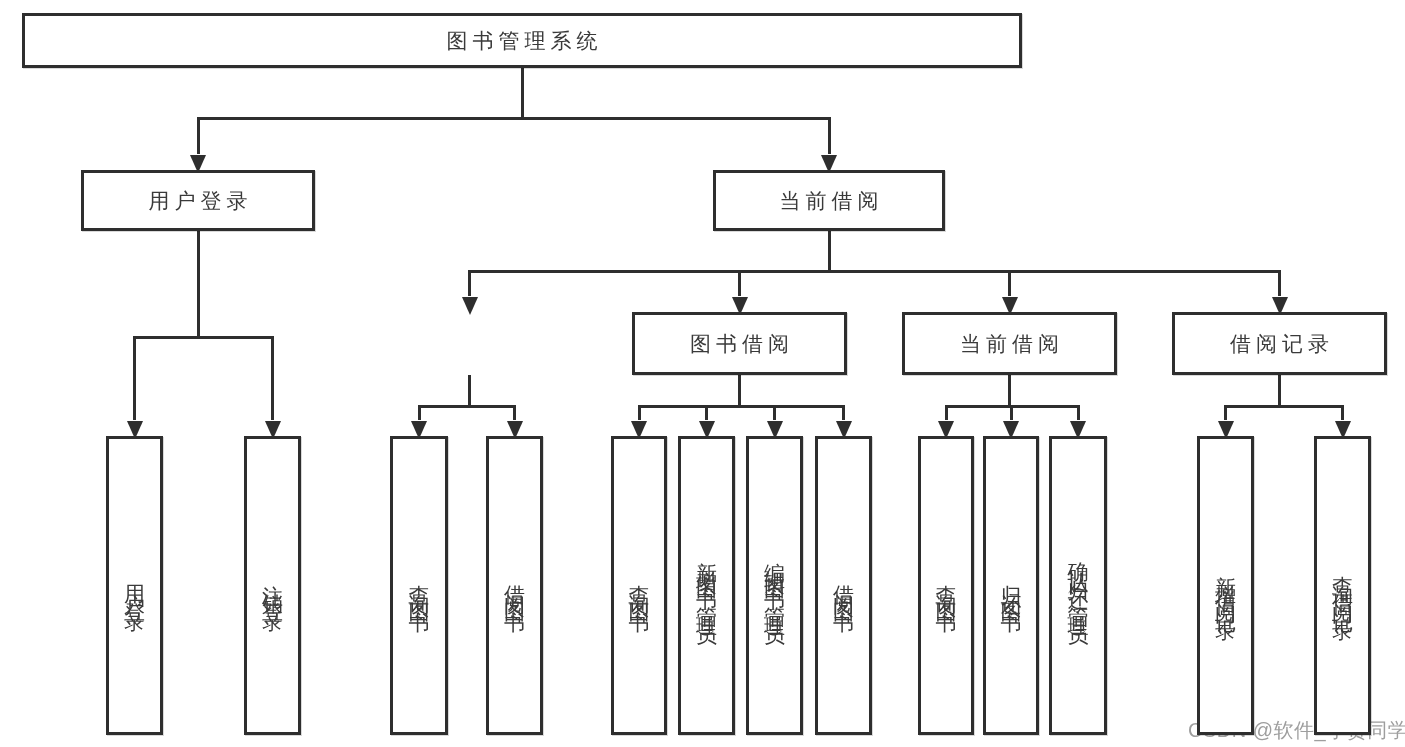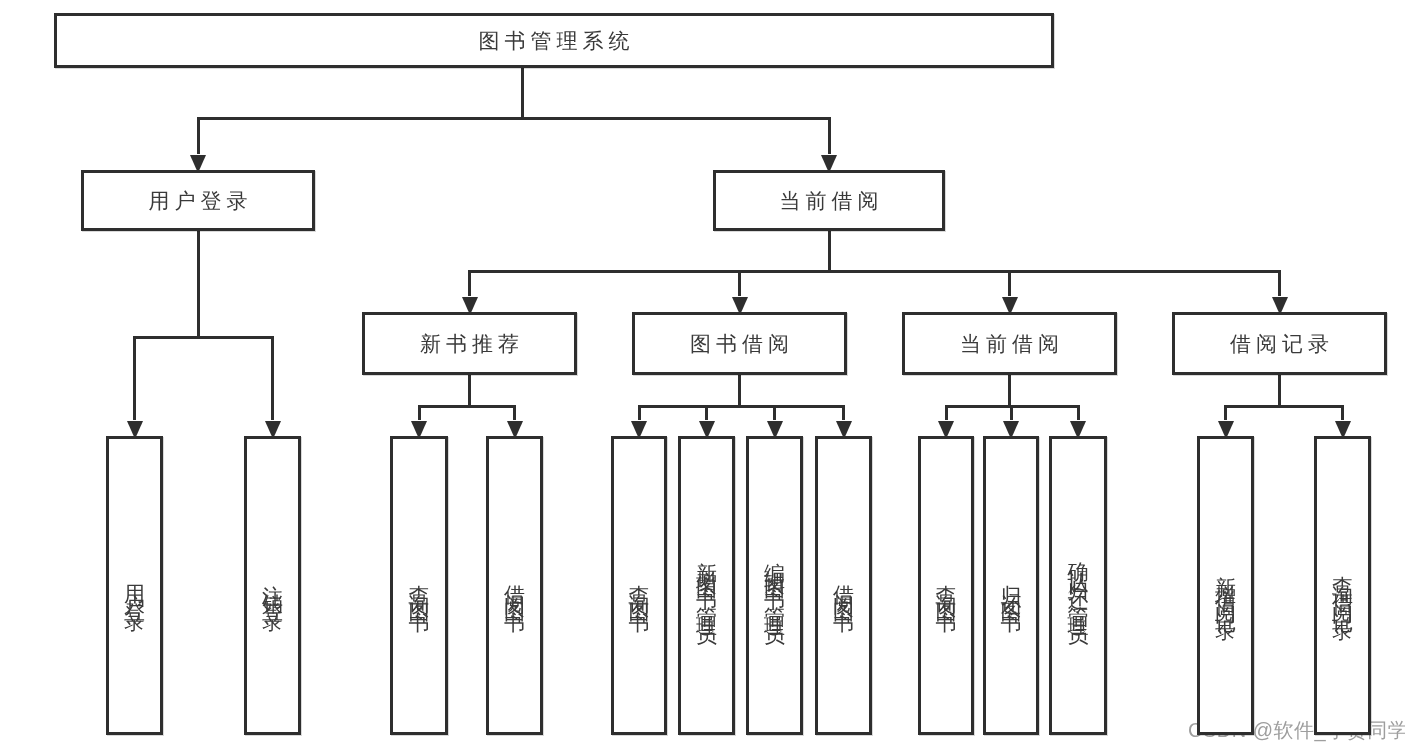--- a/index.html
+++ b/index.html
@@ -115,31 +115,28 @@
     <div class="cline" style="left: 1009.5px; top: 405px; width: 3px; height: 15px;"></div>
     <div class="arrow" style="left: 1003px; top: 421px;"></div>
     <div class="cline" style="left: 1076.5px; top: 405px; width: 3px; height: 15px;"></div>
     <div class="arrow" style="left: 1070px; top: 421px;"></div>
     <div class="cline" style="left: 1278px; top: 375px; width: 3px; height: 33px;"></div>
     <div class="cline" style="left: 1224px; top: 405px; width: 120px; height: 3px;"></div>
     <div class="cline" style="left: 1224px; top: 405px; width: 3px; height: 15px;"></div>
     <div class="arrow" style="left: 1217.5px; top: 421px;"></div>
     <div class="cline" style="left: 1341px; top: 405px; width: 3px; height: 15px;"></div>
     <div class="arrow" style="left: 1334.5px; top: 421px;"></div>
-    <div class="node h" style="left: 22px; top: 13px; width: 1000px; height: 55px; margin-left: 32px;">
+    <div class="node h" style="left: 22px; top: 13px; width: 1000px; height: 55px;">
       <span class="lbl">图书管理系统</span>
     </div>
     <div class="node h" style="left: 81px; top: 170px; width: 234px; height: 61px;">
       <span class="lbl">用户登录</span>
     </div>
     <div class="node h" style="left: 713px; top: 170px; width: 232px; height: 61px;">
       <span class="lbl">当前借阅</span>
-    </div>
-    <div class="node h" style="left: 362px; top: 312px; width: 215px; height: 63px;">
-      <span class="lbl">新书推荐</span>
     </div>
     <div class="node h" style="left: 632px; top: 312px; width: 215px; height: 63px;">
       <span class="lbl">图书借阅</span>
     </div>
     <div class="node h" style="left: 902px; top: 312px; width: 215px; height: 63px;">
       <span class="lbl">当前借阅</span>
     </div>
     <div class="node h" style="left: 1172px; top: 312px; width: 215px; height: 63px;">
       <span class="lbl">借阅记录</span>
     </div>

